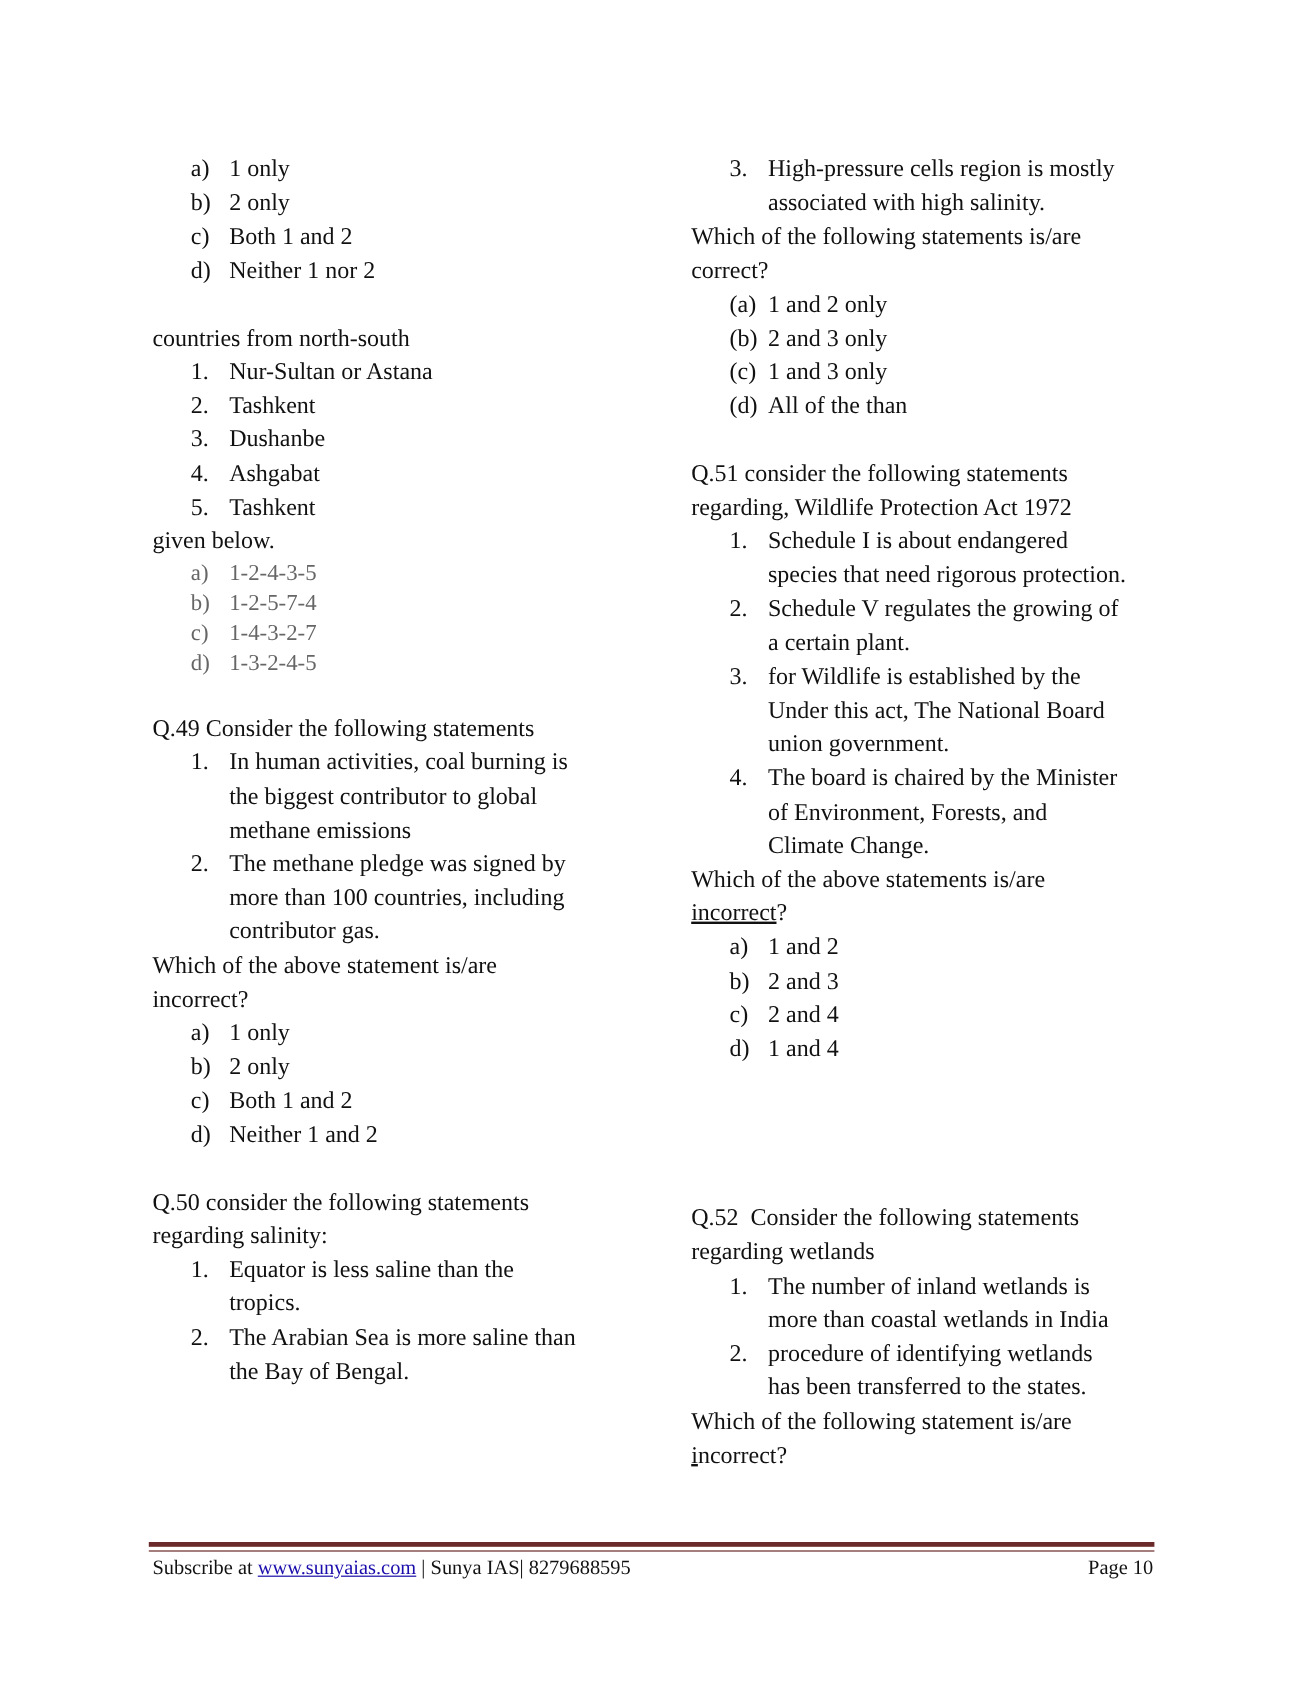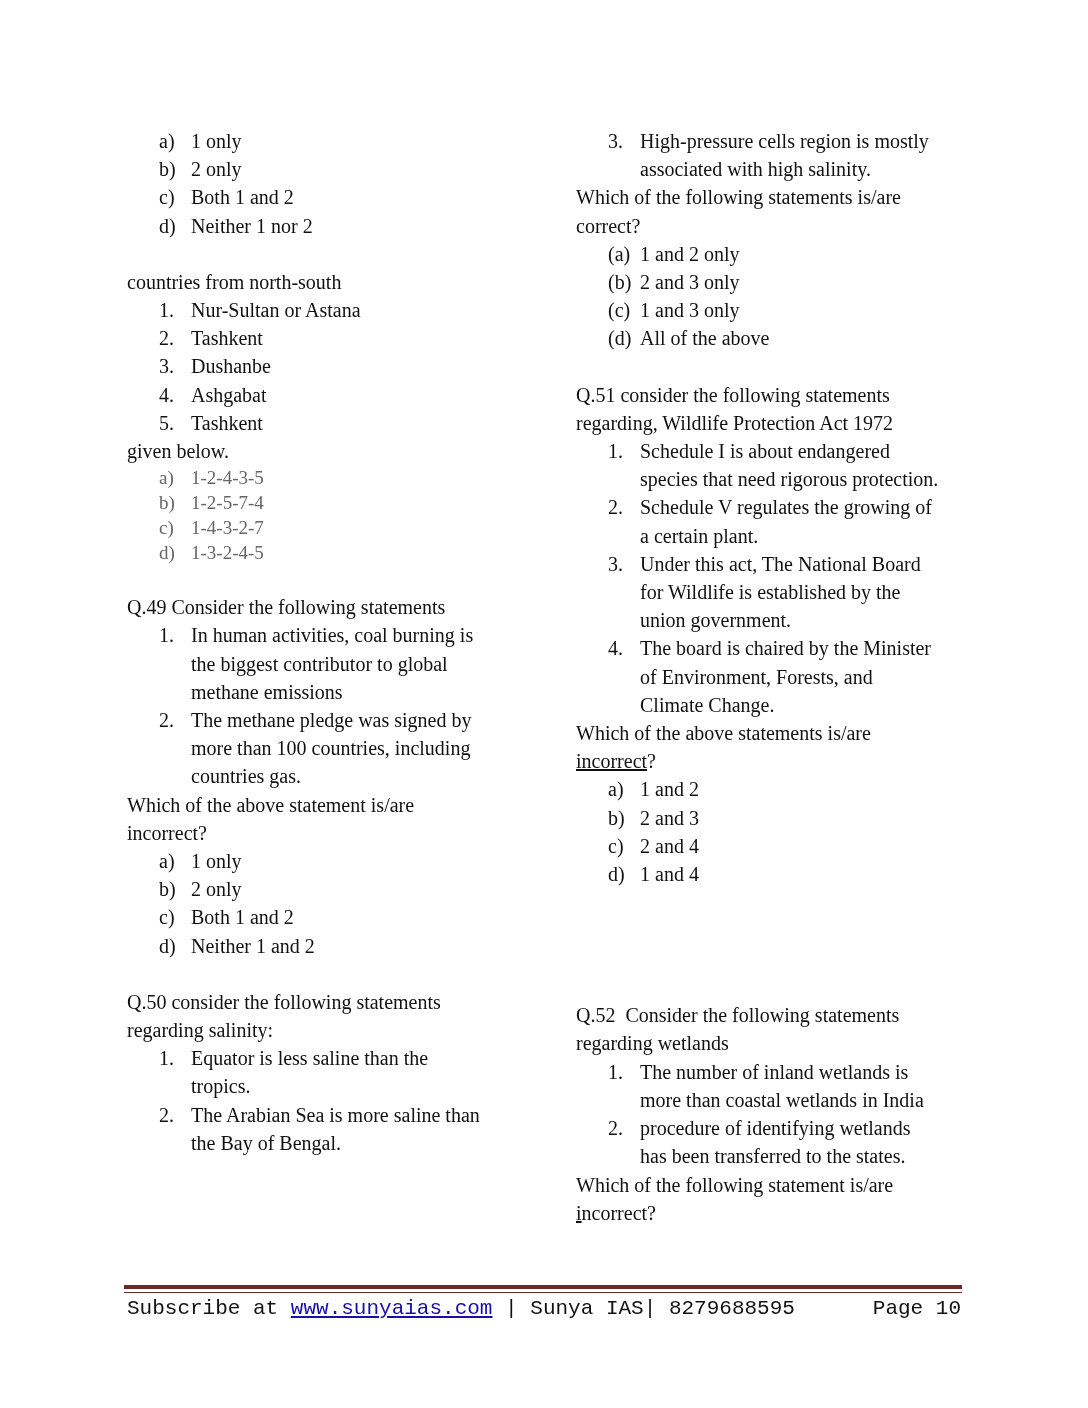--- a/index.html
+++ b/index.html
@@ -12,21 +12,21 @@
   .opt { position: relative; padding-left: 64px; line-height: 28.2px; white-space: nowrap; }
   .opt .mk { position: absolute; left: 32px; }
   .num { position: relative; padding-left: 64px; line-height: 28.2px; }
   .num .mk { position: absolute; left: 32px; }
   .gray { color: #666; }
   .gray .opt, .opt.gray { line-height: 25px; }
   .gap { height: 28px; }
   .u { text-decoration: underline; }
   .footer-rule { position: absolute; left: 124px; top: 1285px; width: 838px; height: 4px; background: #6b2a2a; }
   .footer-rule2 { position: absolute; left: 124px; top: 1292px; width: 838px; height: 1px; background: #6b2a2a; }
-  .footer { position: absolute; left: 127px; top: 1297px; width: 834px; font-family: Liberation Mono, monospace; font-size: 21px; }
+  .footer { position: absolute; left: 127px; top: 1297px; width: 834px; font-family: Liberation Serif, serif; font-size: 17px; }
   .footer .right { position: absolute; right: 0; top: 0; }
   .footer a { color: #1a0dab; text-decoration: underline; }
 </style>
 </head>
 <body>
 
 <div class="col left">
 
   <div class="opt"><span class="mk">a)</span><span>1 only</span></div>
   <div class="opt"><span class="mk">b)</span><span>2 only</span></div>
@@ -53,21 +53,21 @@
   <div class="num">
       <span class="mk">1.</span>
     <div>In human activities, coal burning is</div>
       <div>the biggest contributor to global</div>
       <div>methane emissions</div>
   </div>
   <div class="num">
       <span class="mk">2.</span>
     <div>The methane pledge was signed by</div>
       <div>more than 100 countries, including</div>
-      <div>countries gas.</div>
+      <div>contributor gas.</div>
   </div>
   <div class="line">Which of the above statement is/are</div>
   <div class="line">incorrect?</div>
   <div class="opt"><span class="mk">a)</span><span>1 only</span></div>
   <div class="opt"><span class="mk">b)</span><span>2 only</span></div>
   <div class="opt"><span class="mk">c)</span><span>Both 1 and 2</span></div>
   <div class="opt"><span class="mk">d)</span><span>Neither 1 and 2</span></div>
   <div class="gap"></div>
 
   <div class="line">Q.50 consider the following statements</div>
@@ -88,39 +88,39 @@
   <div class="num">
       <span class="mk">3.</span>
     <div>High-pressure cells region is mostly</div>
       <div>associated with high salinity.</div>
   </div>
   <div class="line">Which of the following statements is/are</div>
   <div class="line">correct?</div>
   <div class="opt"><span class="mk">(a)</span><span>1 and 2 only</span></div>
   <div class="opt"><span class="mk">(b)</span><span>2 and 3 only</span></div>
   <div class="opt"><span class="mk">(c)</span><span>1 and 3 only</span></div>
-  <div class="opt"><span class="mk">(d)</span><span>All of the above</span></div>
+  <div class="opt"><span class="mk">(d)</span><span>All of the than</span></div>
   <div class="gap"></div>
 
   <div class="line">Q.51 consider the following statements</div>
   <div class="line">regarding, Wildlife Protection Act 1972</div>
   <div class="num">
       <span class="mk">1.</span>
     <div>Schedule I is about endangered</div>
       <div>species that need rigorous protection.</div>
   </div>
   <div class="num">
       <span class="mk">2.</span>
     <div>Schedule V regulates the growing of</div>
       <div>a certain plant.</div>
   </div>
   <div class="num">
       <span class="mk">3.</span>
-    <div>Under this act, The National Board</div>
-      <div>for Wildlife is established by the</div>
+    <div>for Wildlife is established by the</div>
+      <div>Under this act, The National Board</div>
       <div>union government.</div>
   </div>
   <div class="num">
       <span class="mk">4.</span>
     <div>The board is chaired by the Minister</div>
       <div>of Environment, Forests, and</div>
       <div>Climate Change.</div>
   </div>
   <div class="line">Which of the above statements is/are</div>
   <div class="line"><span class="u">incorrect</span><span>?</span></div>

